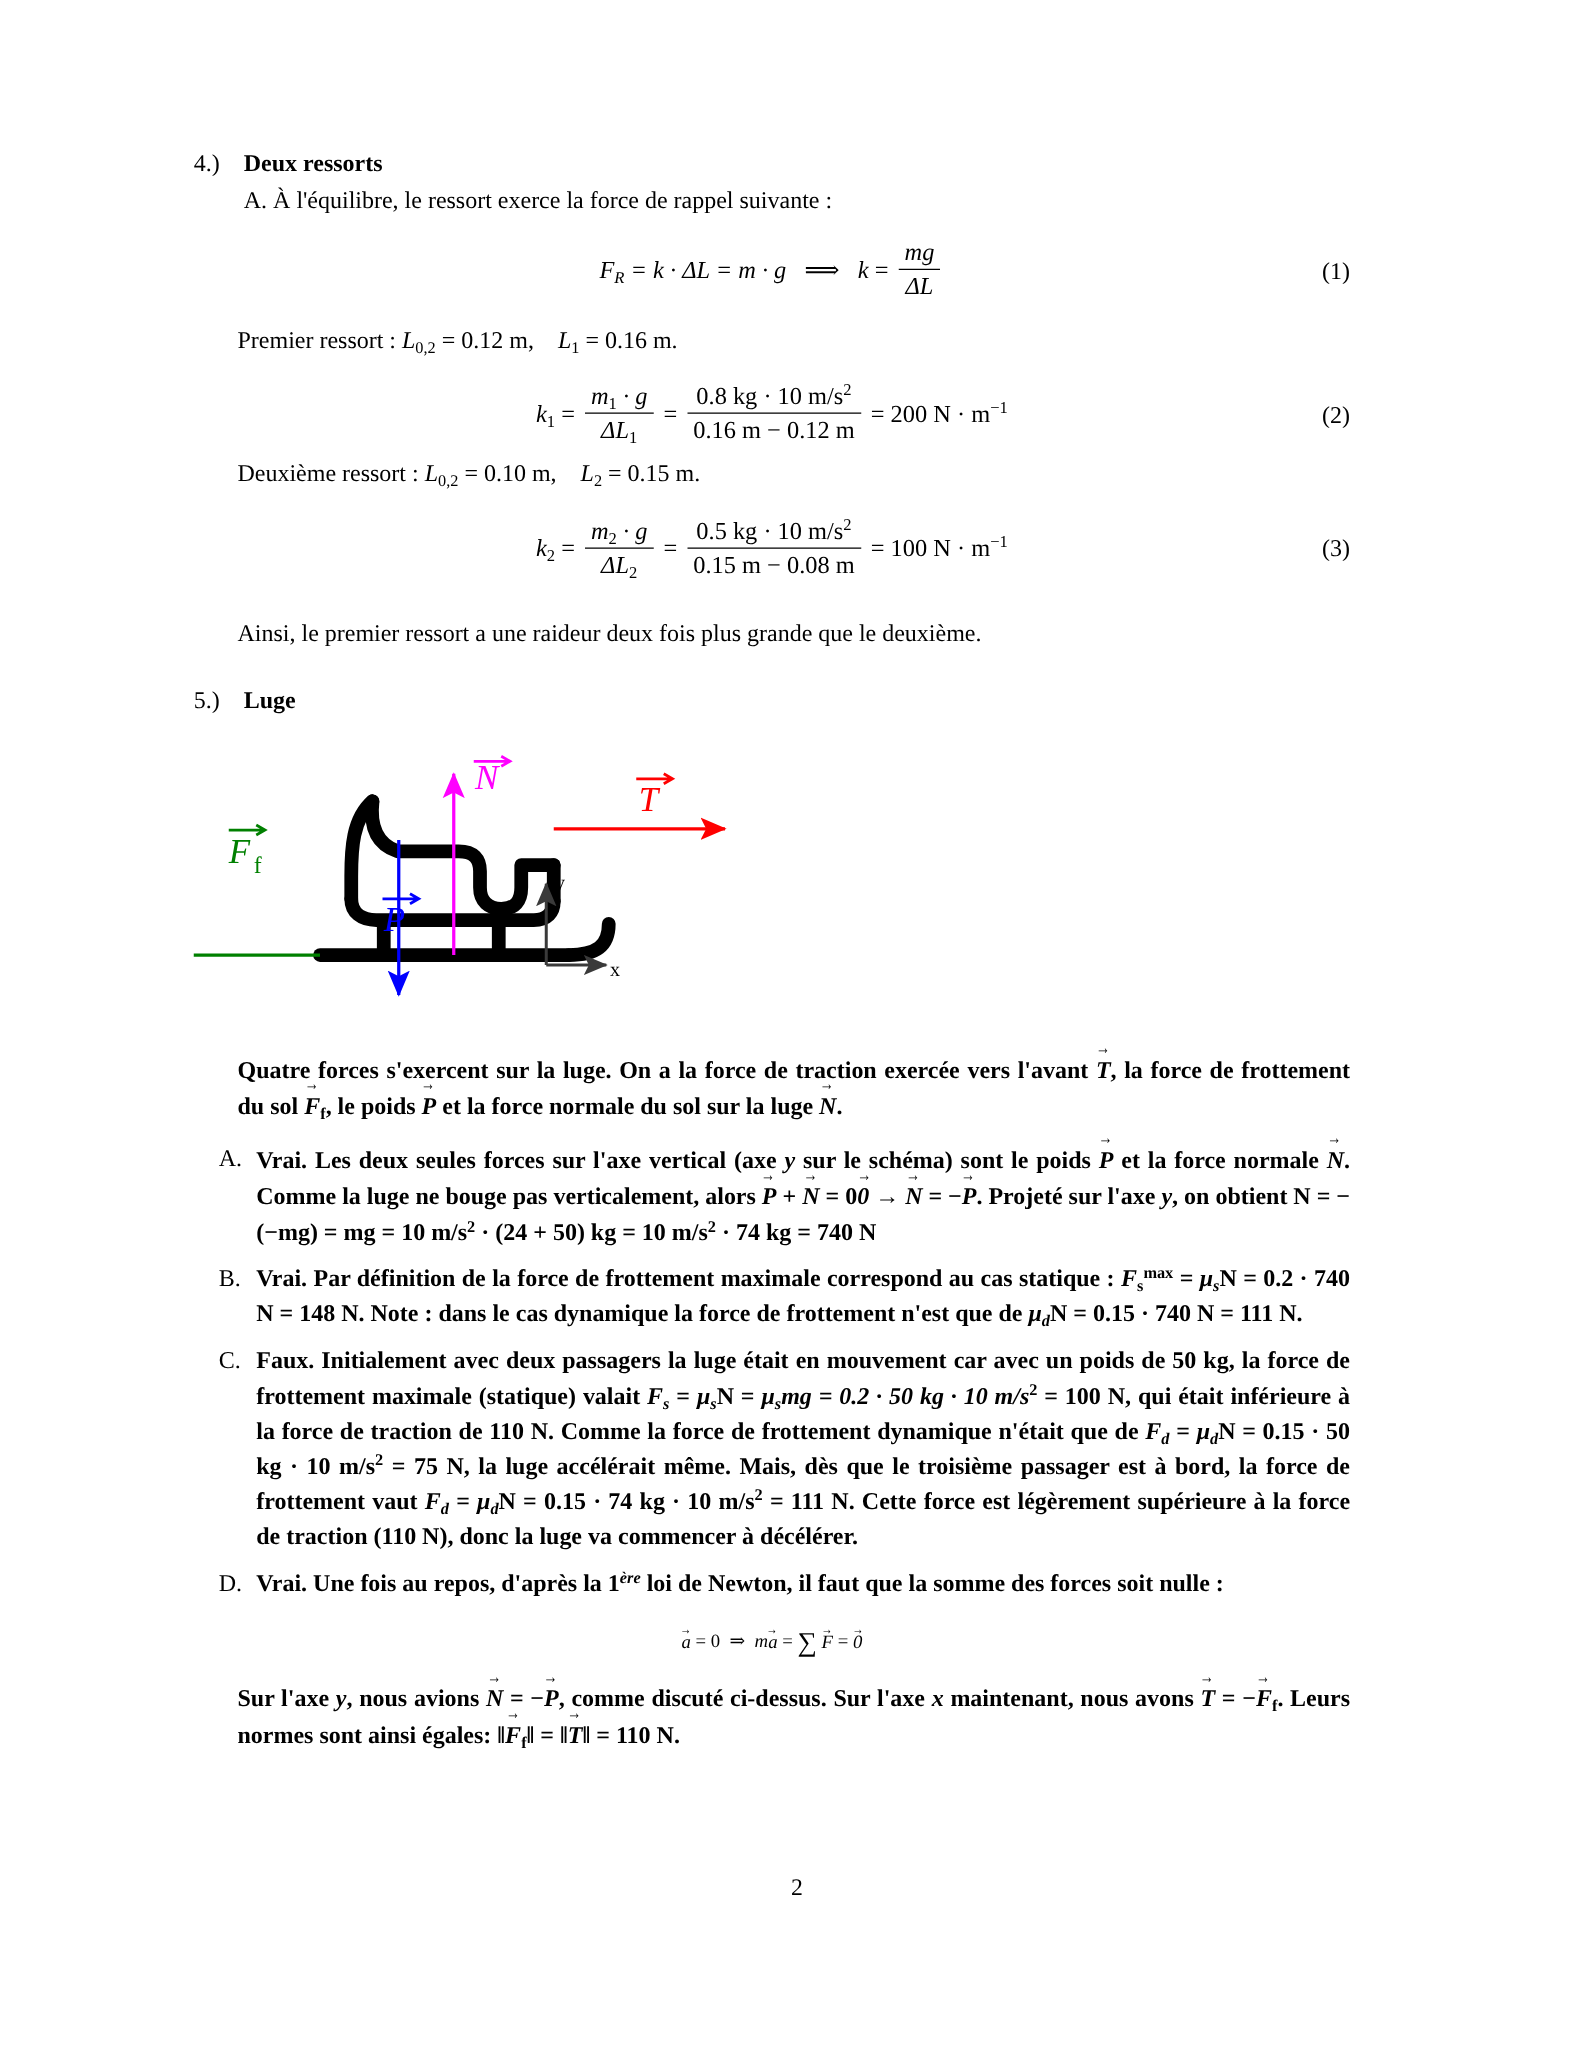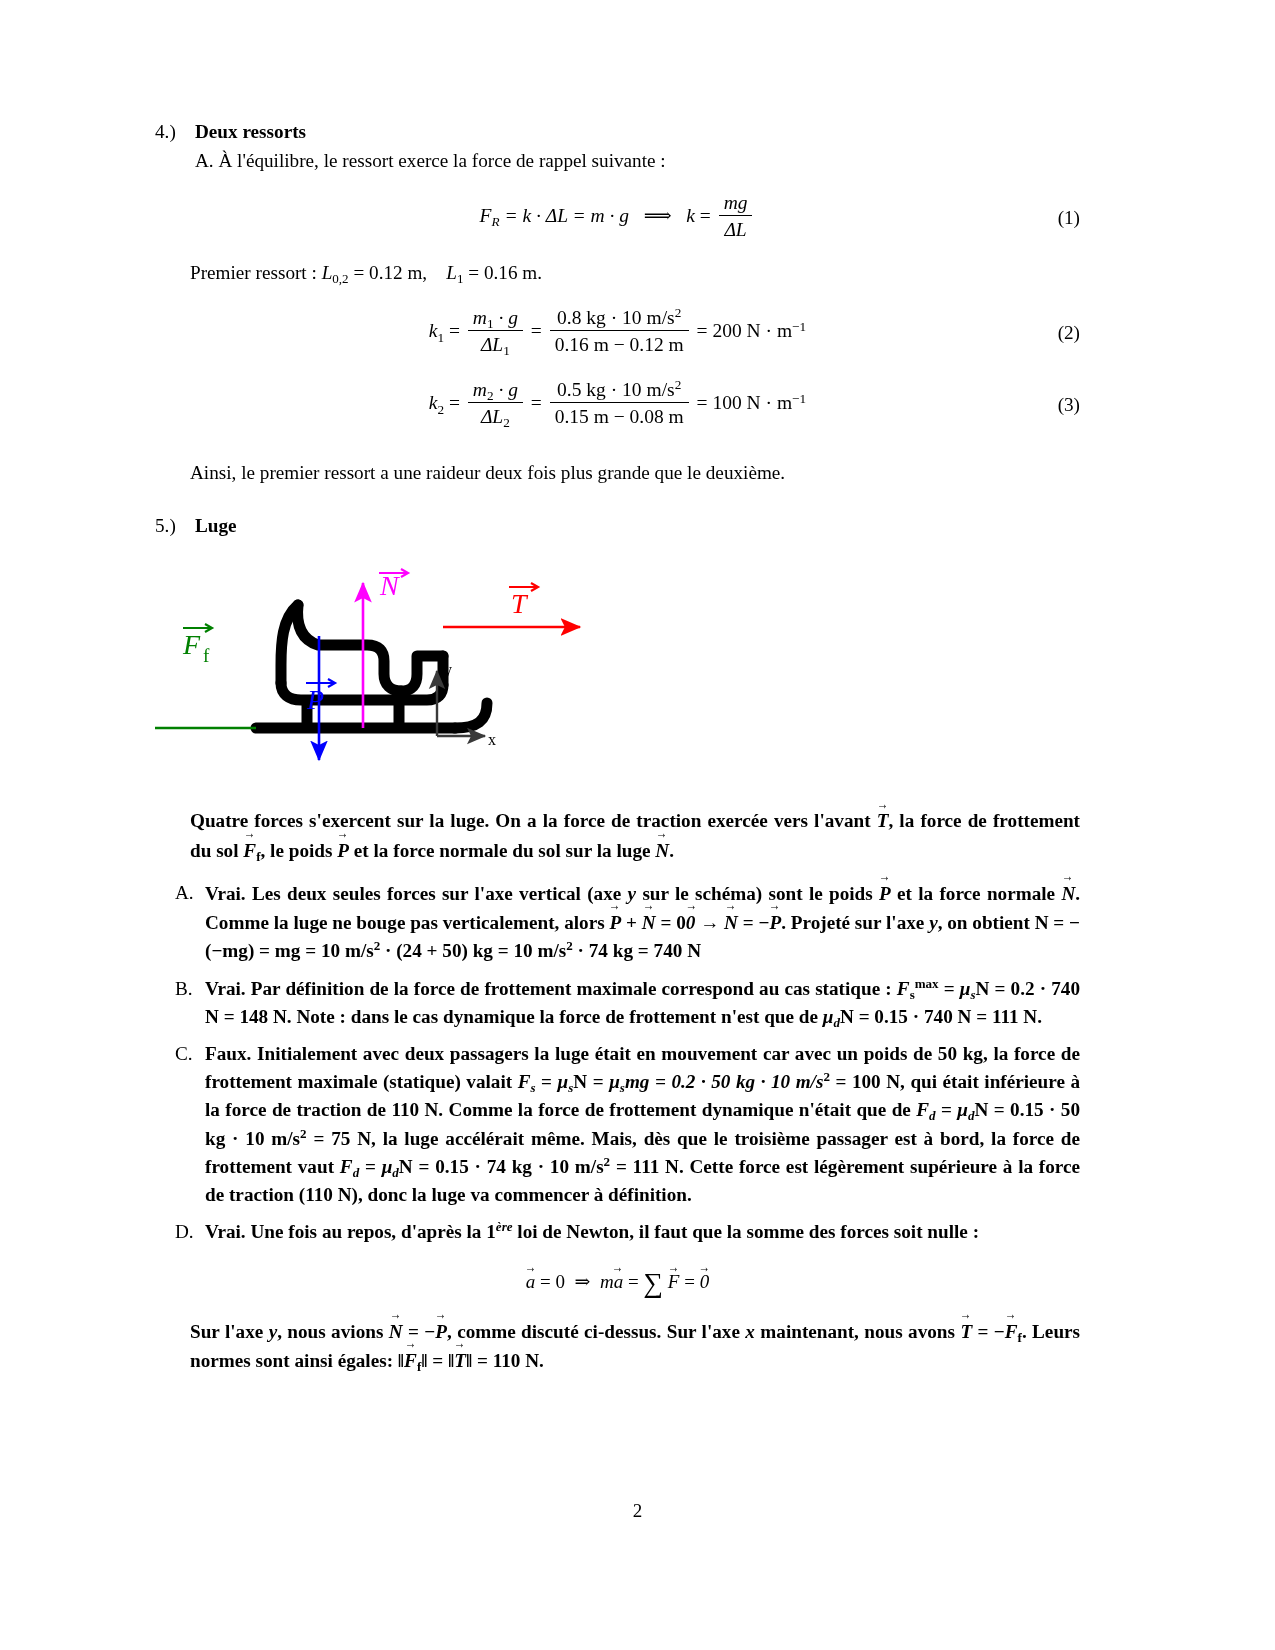--- a/index.html
+++ b/index.html
@@ -155,21 +155,21 @@
     position: absolute;
     left: 0;
     right: 0;
     bottom: 128px;
     text-align: center;
     font-size: 19px;
   }
 
   .eqc {
     text-align: center;
-    font-size: 19px;
+    font-size: 15px;
     margin: 20px 0 18px 0;
   }
   .nowrap { white-space: nowrap; }
 </style>
 </head>
 <body>
 
 <div class="page">
   <div class="content">
 
@@ -211,20 +211,27 @@
         =
         <span class="frac">
           <span class="num"><span>0.8 kg · 10 m/s</span><sup class="s">2</sup></span>
           <span class="den">0.16 m − 0.12 m</span>
         </span>
         <span>= 200 N · m</span><sup class="s">−1</sup>
       </div>
       <div class="eqtag">(2)</div>
     </div>
 
+    <div class="sub-line" style="padding-left:35px;">
+      <span>Deuxième ressort :</span>
+      <span class="it">L</span><sub class="s">0,2</sub>
+      = <span>0.10 m,</span>&nbsp;&nbsp;&nbsp;
+      <span class="it">L</span><sub class="s">2</sub>
+      = <span>0.15 m.</span>
+    </div>
 
     <div class="eqwrap" style="margin:22px 0 20px 0;">
       <div class="eqcenter">
         <span class="it">k</span><sub class="s">2</sub>
         =
         <span class="frac">
           <span class="num"><span class="it">m</span><sub class="s">2</sub> <span class="it">· g</span></span>
           <span class="den"><span class="it">ΔL</span><sub class="s">2</sub></span>
         </span>
         =
@@ -380,21 +387,21 @@
           <span class="it">F</span><sub class="s it">d</sub>
           <span>=</span>
           <span class="it">μ</span><sub class="s it">d</sub><span>N = 0.15 · 50 kg · 10 m/s</span><sup class="s">2</sup>
           <span>= 75 N, la luge accélérait même.  Mais, dès que le</span>
           <span>troisième passager est à bord, la force de frottement vaut</span>
           <span class="it">F</span><sub class="s it">d</sub>
           <span>=</span>
           <span class="it">μ</span><sub class="s it">d</sub><span>N = 0.15 · 74 kg · 10 m/s</span><sup class="s">2</sup>
           <span>= 111</span>
           <span>N. Cette force est légèrement supérieure à la force de traction (110 N), donc la luge va commencer</span>
-          <span>à définition.</span>
+          <span>à décélérer.</span>
         </div>
       </div>
 
       <div class="aitem">
         <div class="aletter">D.</div>
         <div class="atext">
           <span>Vrai.</span>
           <span>Une fois au repos, d'après la 1</span><sup class="s it">ère</sup>
           <span>loi de Newton, il faut que la somme des forces soit nulle :</span>
         </div>

